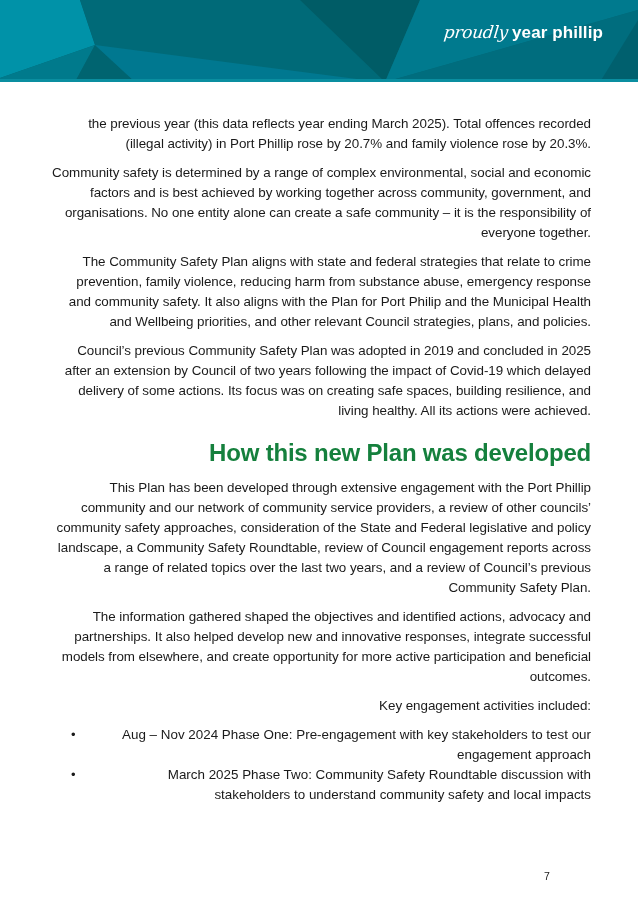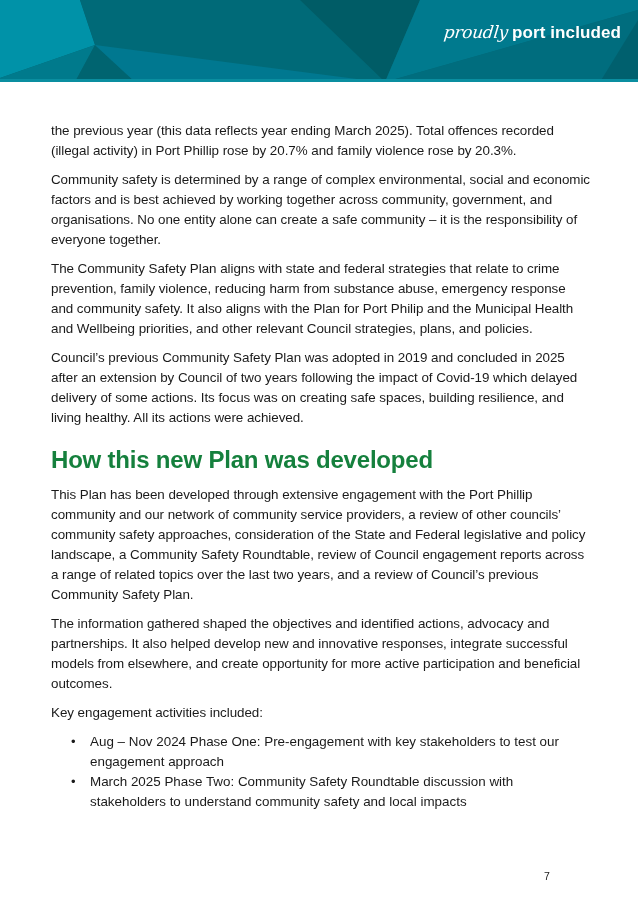--- a/index.html
+++ b/index.html
@@ -49,22 +49,23 @@
   }
   .logo-bold {
     font-family: "Liberation Sans", sans-serif;
     font-weight: bold;
     font-size: 17px;
     letter-spacing: 0.1px;
   }
   .content {
     position: absolute;
     left: 51px;
-    top: 121px;
+    top: 114px;
     width: 540px;
+    text-align: right;
   }
   p {
     margin: 0 0 9px 0;
     font-size: 13.4px;
     line-height: 20px;
     letter-spacing: -0.05px;
   }
   h2 {
     margin: 16px 0 9px 0;
     font-size: 24px;
@@ -111,21 +112,21 @@
     <polygon points="80,0 310,0 380,82 135,82 95,45" fill="#006a78"></polygon>
     <polygon points="95,45 380,82 135,82" fill="#007890"></polygon>
     <polygon points="300,0 420,0 385,82" fill="#005c66"></polygon>
     <polygon points="420,0 638,0 638,10 385,82" fill="#007a8e"></polygon>
     <polygon points="385,82 638,10 638,82" fill="#006d7e"></polygon>
     <polygon points="600,82 638,20 638,82" fill="#00606e"></polygon>
     <rect x="0" y="79" width="638" height="3" fill="#0a8ea0"></rect>
   </svg>
   <div class="logo">
     <span class="logo-script">proudly</span>
-    <span class="logo-bold">port included</span>
+    <span class="logo-bold">year phillip</span>
   </div>
 </div>
 
 <div class="content">
   <p>the previous year (this data reflects year ending March 2025). Total offences recorded (illegal activity) in Port Phillip rose by 20.7% and family violence rose by 20.3%.</p>
   <p>Community safety is determined by a range of complex environmental, social and economic factors and is best achieved by working together across community, government, and organisations. No one entity alone can create a safe community – it is the responsibility of everyone together.</p>
   <p>The Community Safety Plan aligns with state and federal strategies that relate to crime prevention, family violence, reducing harm from substance abuse, emergency response and community safety. It also aligns with the Plan for Port Philip and the Municipal Health and Wellbeing priorities, and other relevant Council strategies, plans, and policies.</p>
   <p>Council’s previous Community Safety Plan was adopted in 2019 and concluded in 2025 after an extension by Council of two years following the impact of Covid-19 which delayed delivery of some actions. Its focus was on creating safe spaces, building resilience, and living healthy. All its actions were achieved.</p>
 
   <h2>How this new Plan was developed</h2>

